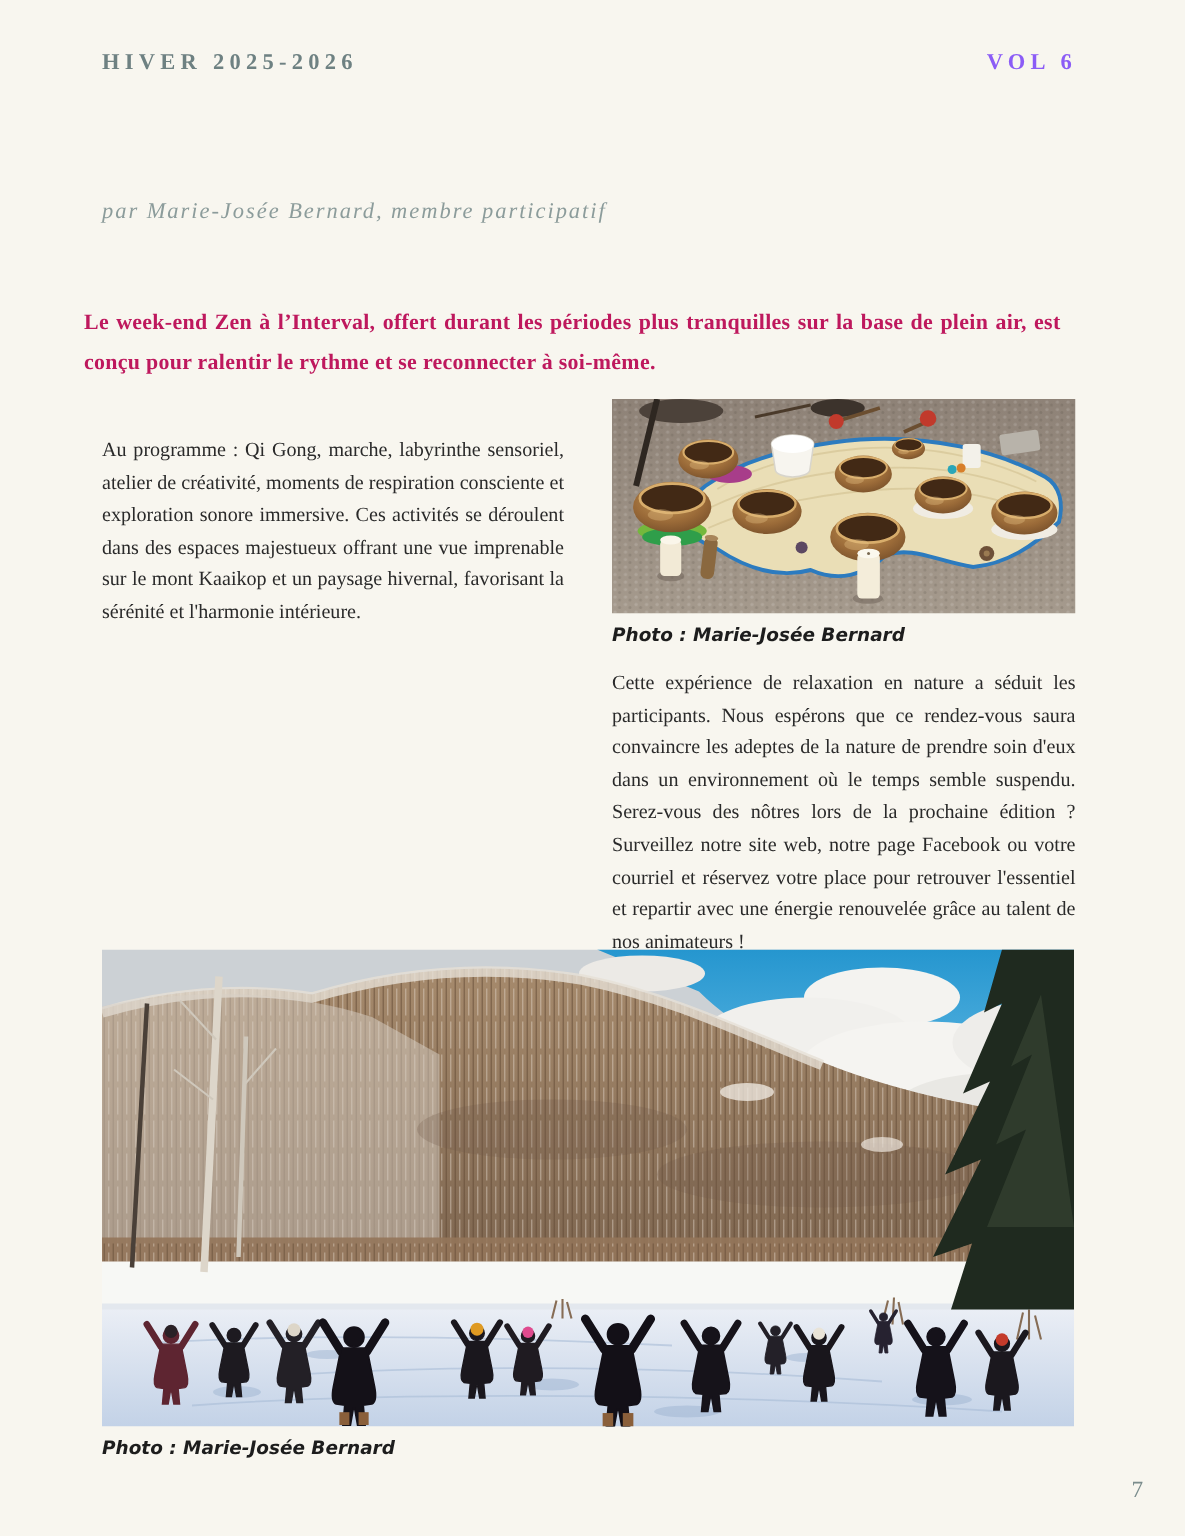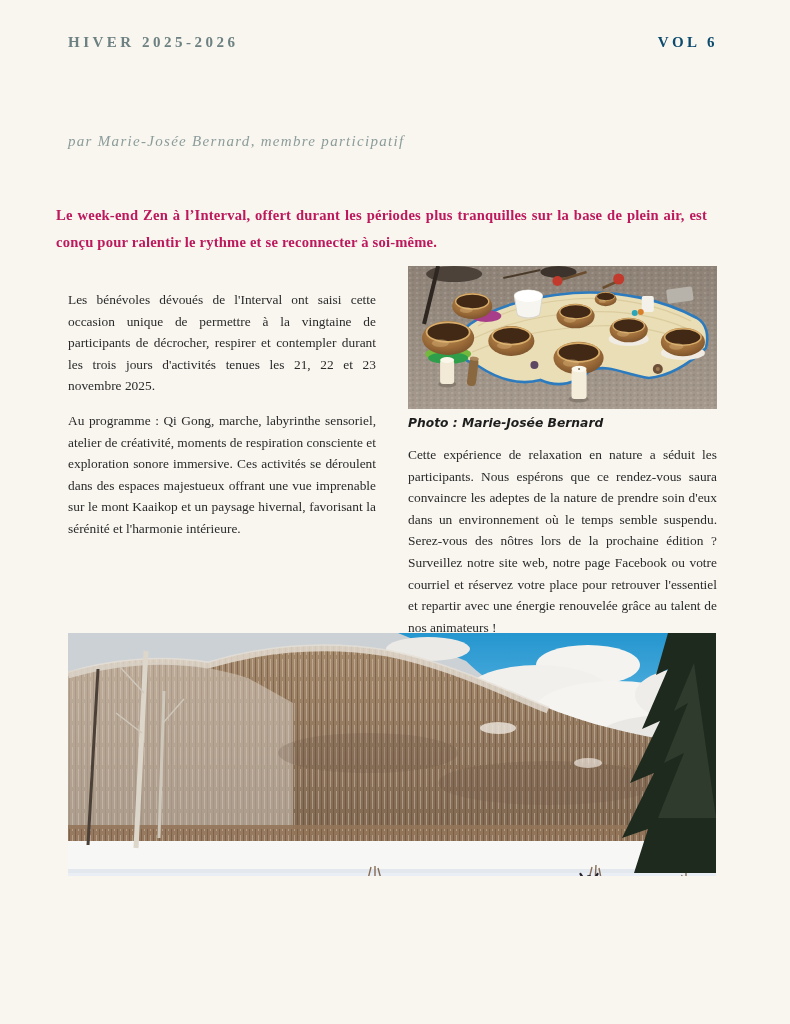--- a/index.html
+++ b/index.html
@@ -1,28 +1,28 @@
 <!DOCTYPE html>
 <html lang="fr"><head>
 <meta charset="utf-8">
 <style>
   * { margin:0; padding:0; box-sizing:border-box; }
   html,body { background:#f8f6ef; }
   .page {
-    position:relative; width:790px; height:876px; margin:0 auto;
+    position:relative; width:790px; height:1024px; margin:0 auto;
     background:#f8f6ef; overflow:hidden;
     font-family:"Liberation Serif", serif; color:#262626;
   }
   .masthead-season {
     position:absolute; left:68px; top:34px;
     font-size:15px; font-weight:bold; letter-spacing:3.5px; color:#6e8182;
   }
   .masthead-volume {
     position:absolute; right:72px; top:34px;
-    font-size:15px; font-weight:bold; letter-spacing:3.5px; color:#0c4a6e;
+    font-size:15px; font-weight:bold; letter-spacing:3.5px; color:#8b5cf6;
   }
   .article-title {
     position:absolute; left:68px; top:81px;
     font-size:23px; font-weight:bold; letter-spacing:2.6px; color:#6e8182;
   }
   .article-byline {
     position:absolute; left:68px; top:133px;
     font-size:15px; font-style:italic; letter-spacing:1.3px; color:#8c9c9b;
   }
   .article-lede {
@@ -54,21 +54,20 @@
 <div class="page">
 
   <div class="masthead-season">HIVER 2025-2026</div>
   <div class="masthead-volume">VOL 6</div>
 
   <div class="article-byline">par Marie-Josée Bernard, membre participatif</div>
 
   <p class="article-lede">Le week-end Zen à l’Interval, offert durant les périodes plus tranquilles sur la base de plein air, est conçu pour ralentir le rythme et se reconnecter à soi-même.</p>
 
   <div class="col-left">
-    <p class="body-par">Les bénévoles dévoués de l'Interval ont saisi cette occasion unique de permettre à la vingtaine de participants de décrocher, respirer et contempler durant les trois jours d'activités tenues les 21, 22 et 23 novembre 2025.</p>
     <p class="body-par">Au programme : Qi Gong, marche, labyrinthe sensoriel, atelier de créativité, moments de respiration consciente et exploration sonore immersive. Ces activités se déroulent dans des espaces majestueux offrant une vue imprenable sur le mont Kaaikop et un paysage hivernal, favorisant la sérénité et l'harmonie intérieure.</p>
   </div>
 
   <div class="col-right">
 
     <svg class="photo-frame" viewBox="0 0 308 143" width="309" height="143" preserveAspectRatio="none" role="img">
       <defs>
         <linearGradient id="carpet" x1="0" y1="0" x2="0" y2="1">
           <stop offset="0" stop-color="#8e8277"></stop>
             <stop offset="1" stop-color="#a59a8d"></stop>

